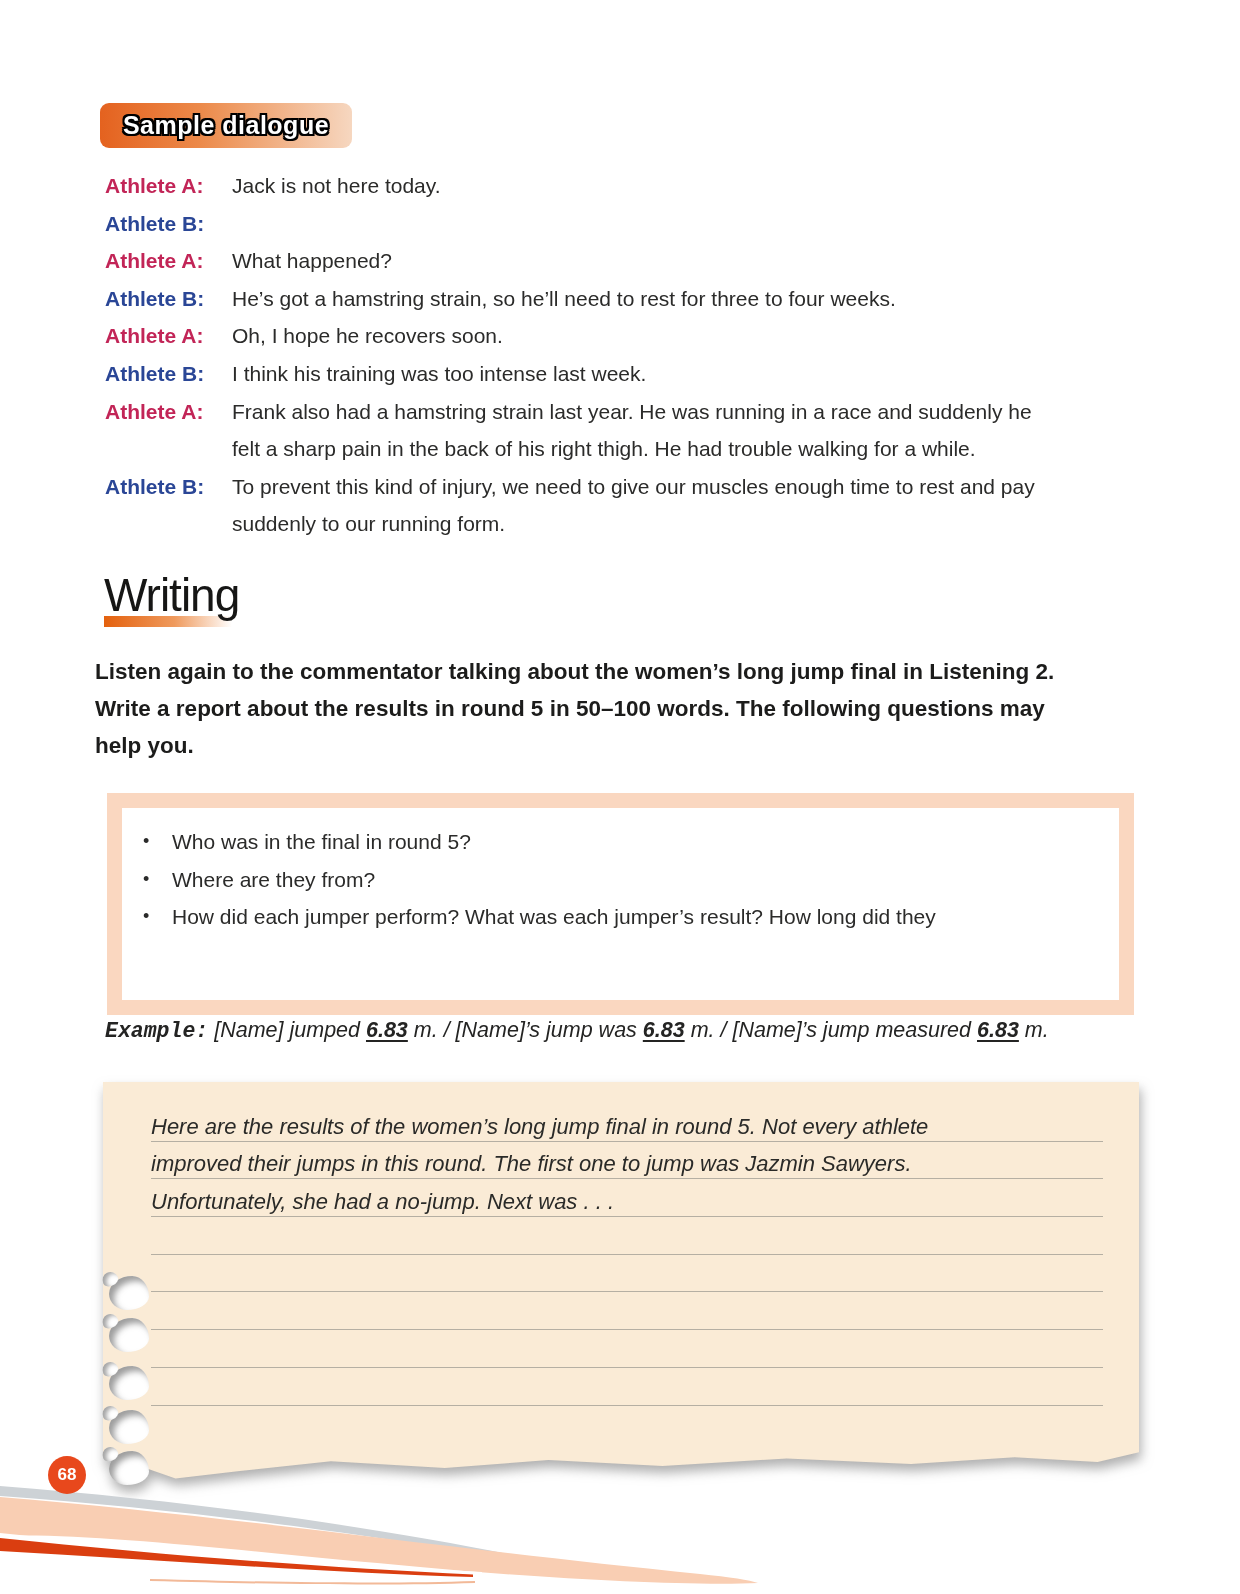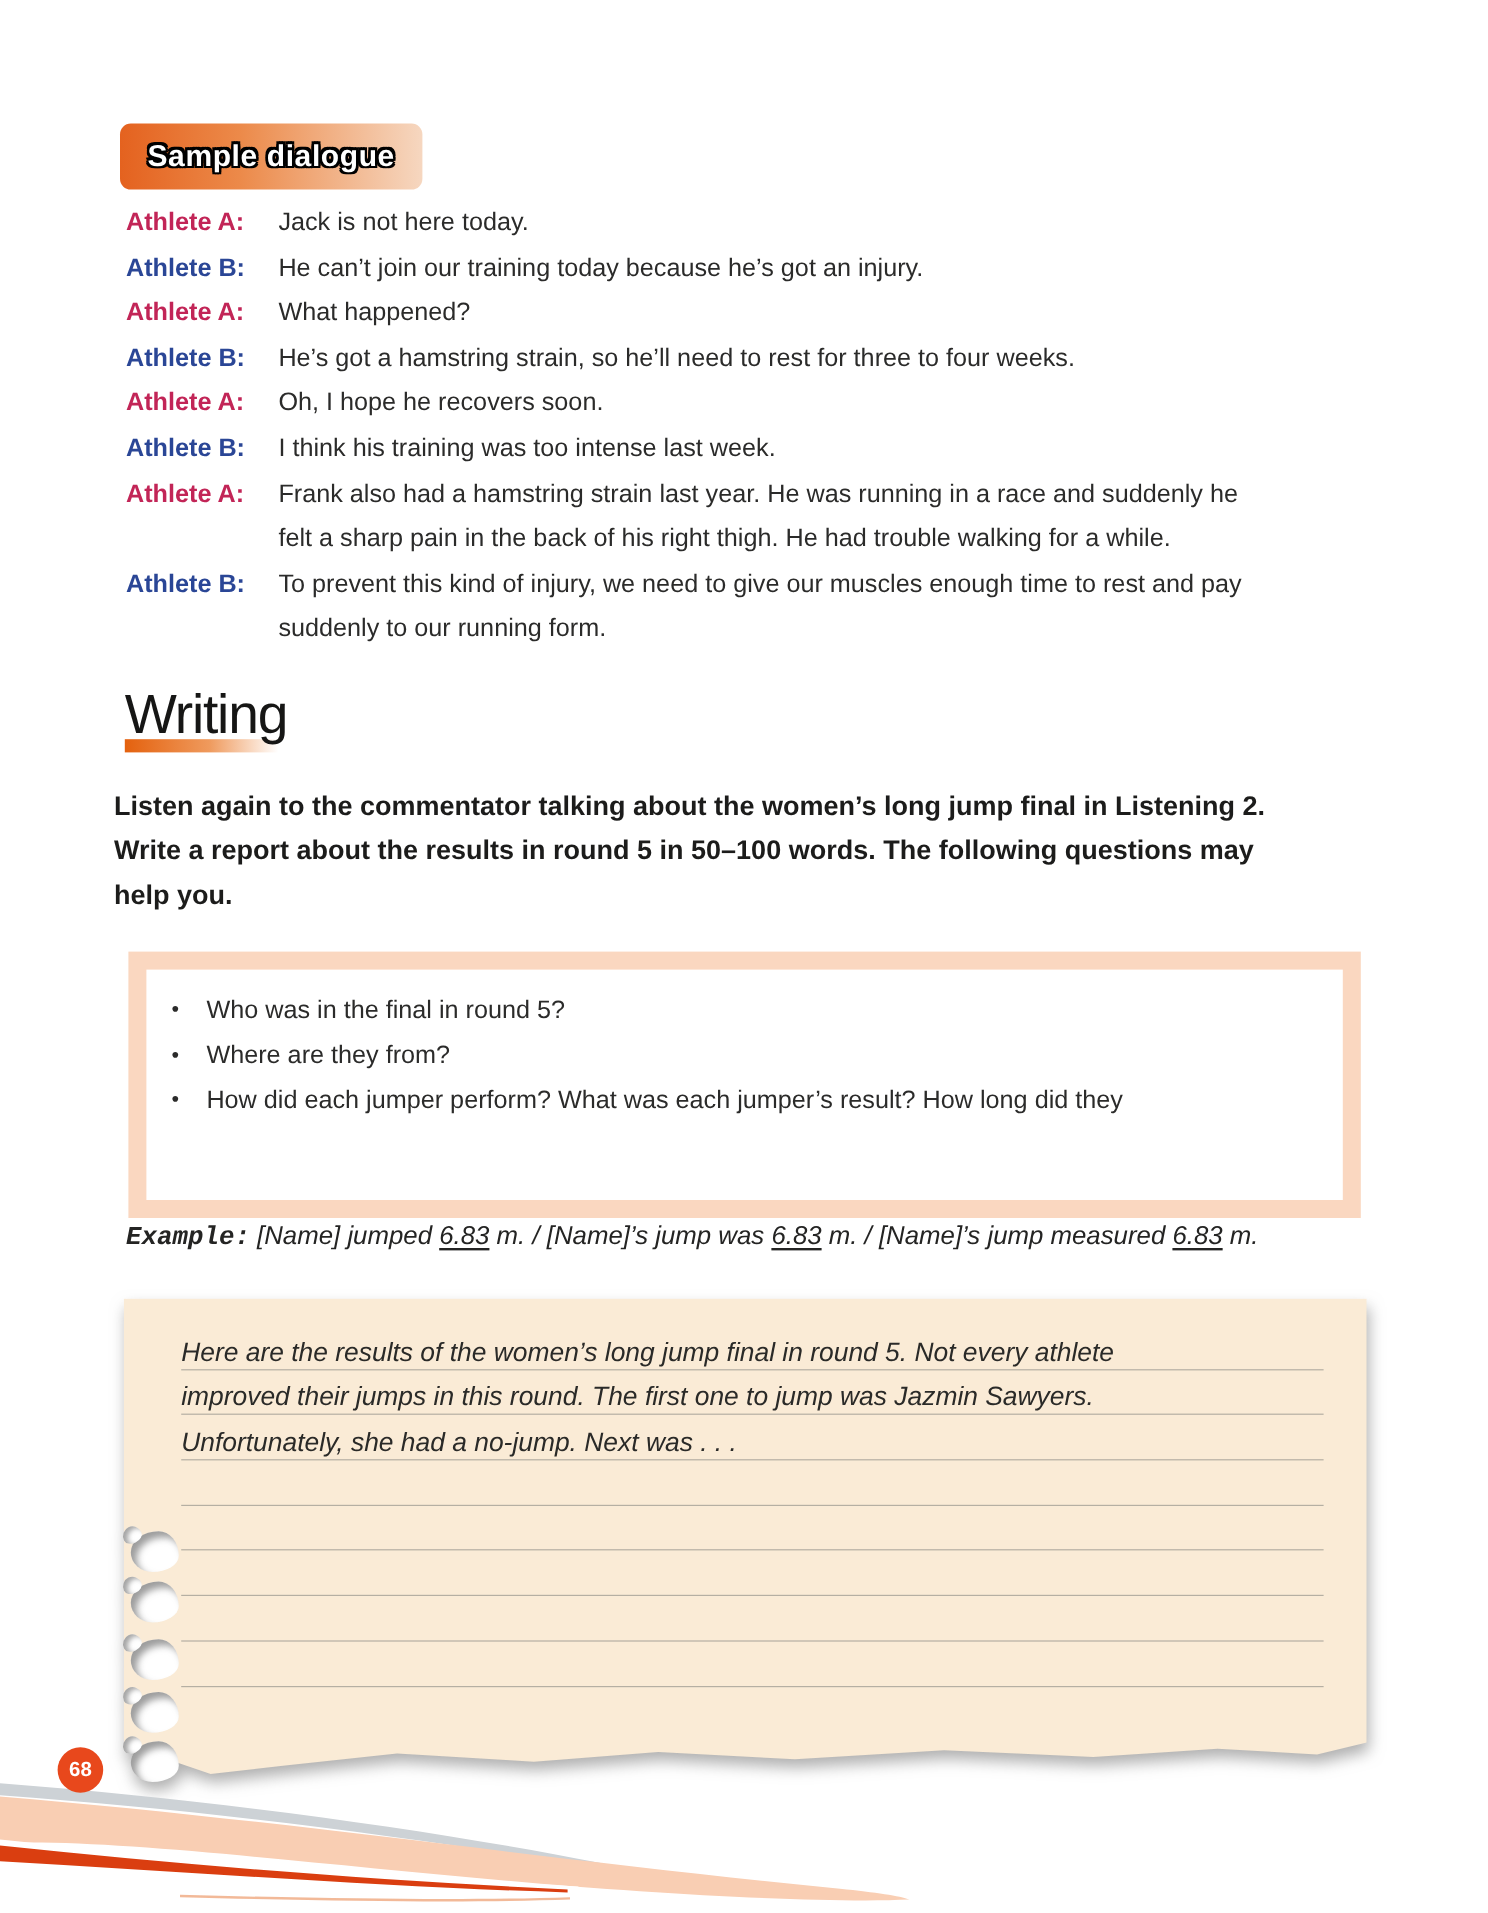--- a/index.html
+++ b/index.html
@@ -8,21 +8,21 @@
     width:1240px;height:1594px;
     background:#ffffff;
     font-family:"Liberation Sans", sans-serif;
     overflow:hidden;
     color:#1d1d1b;
   }
 
   
   .sample-badge{
     position:absolute;left:100px;top:103px;
-    width:252px;height:55px;
+    width:252px;height:45px;
     border-radius:9px;
     background:linear-gradient(90deg,#e4621f 0%,#ec8a4a 40%,#f6d7c0 100%);
     display:flex;align-items:center;justify-content:center;
   }
   .sample-badge .badge-text{
     font-size:25px;font-weight:bold;color:#ffffff;letter-spacing:.5px;
     text-shadow:-2px -2px 0 #000,2px -2px 0 #000,-2px 2px 0 #000,2px 2px 0 #000,
                 -2px 0 0 #000,2px 0 0 #000,0 -2px 0 #000,0 2px 0 #000;
   }
 
@@ -60,21 +60,21 @@
   .q-row{display:flex;font-size:21px;line-height:37.6px;color:#2b2b2a;padding-left:21px;}
   .q-bullet{flex:0 0 29px;font-size:18px;}
   .q-text{flex:1;}
 
   
   .example-line{
     position:absolute;left:105px;top:1015px;width:1080px;
     font-size:21.5px;font-style:italic;color:#242423;line-height:30px;
   }
   .example-label{font-weight:bold;margin-right:6px;font-family:Liberation Mono, monospace;}
-  .useg{text-decoration:underline;text-underline-offset:3px;}
+  .useg{text-decoration:underline;text-underline-offset:3px;font-weight:bold;}
 
   
   .notepad-wrap{
     position:absolute;left:103px;top:1082px;width:1036px;height:398px;
     filter:drop-shadow(2px 7px 6px rgba(110,110,110,.55));
   }
   .notepad{
     position:absolute;inset:0;
     background:#faebd6;
     clip-path:polygon(0 0,100% 0,100% 93%,96% 95.5%,88% 94.3%,78% 96%,66% 94.6%,
@@ -120,23 +120,20 @@
 
   <div class="dialogue">
       <div class="d-row">
         <span class="d-speaker" style="color: rgb(194, 37, 87);">Athlete A:</span>
         <div class="d-speech">
           <div>Jack is not here today.</div>
         </div>
       </div>
       <div class="d-row">
         <span class="d-speaker" style="color: rgb(42, 70, 150);">Athlete B:</span>
-        <div class="d-speech">
-          <div>He can’t join our training today because he’s got an injury.</div>
-        </div>
       </div>
       <div class="d-row">
         <span class="d-speaker" style="color: rgb(194, 37, 87);">Athlete A:</span>
         <div class="d-speech">
           <div>What happened?</div>
         </div>
       </div>
       <div class="d-row">
         <span class="d-speaker" style="color: rgb(42, 70, 150);">Athlete B:</span>
         <div class="d-speech">

